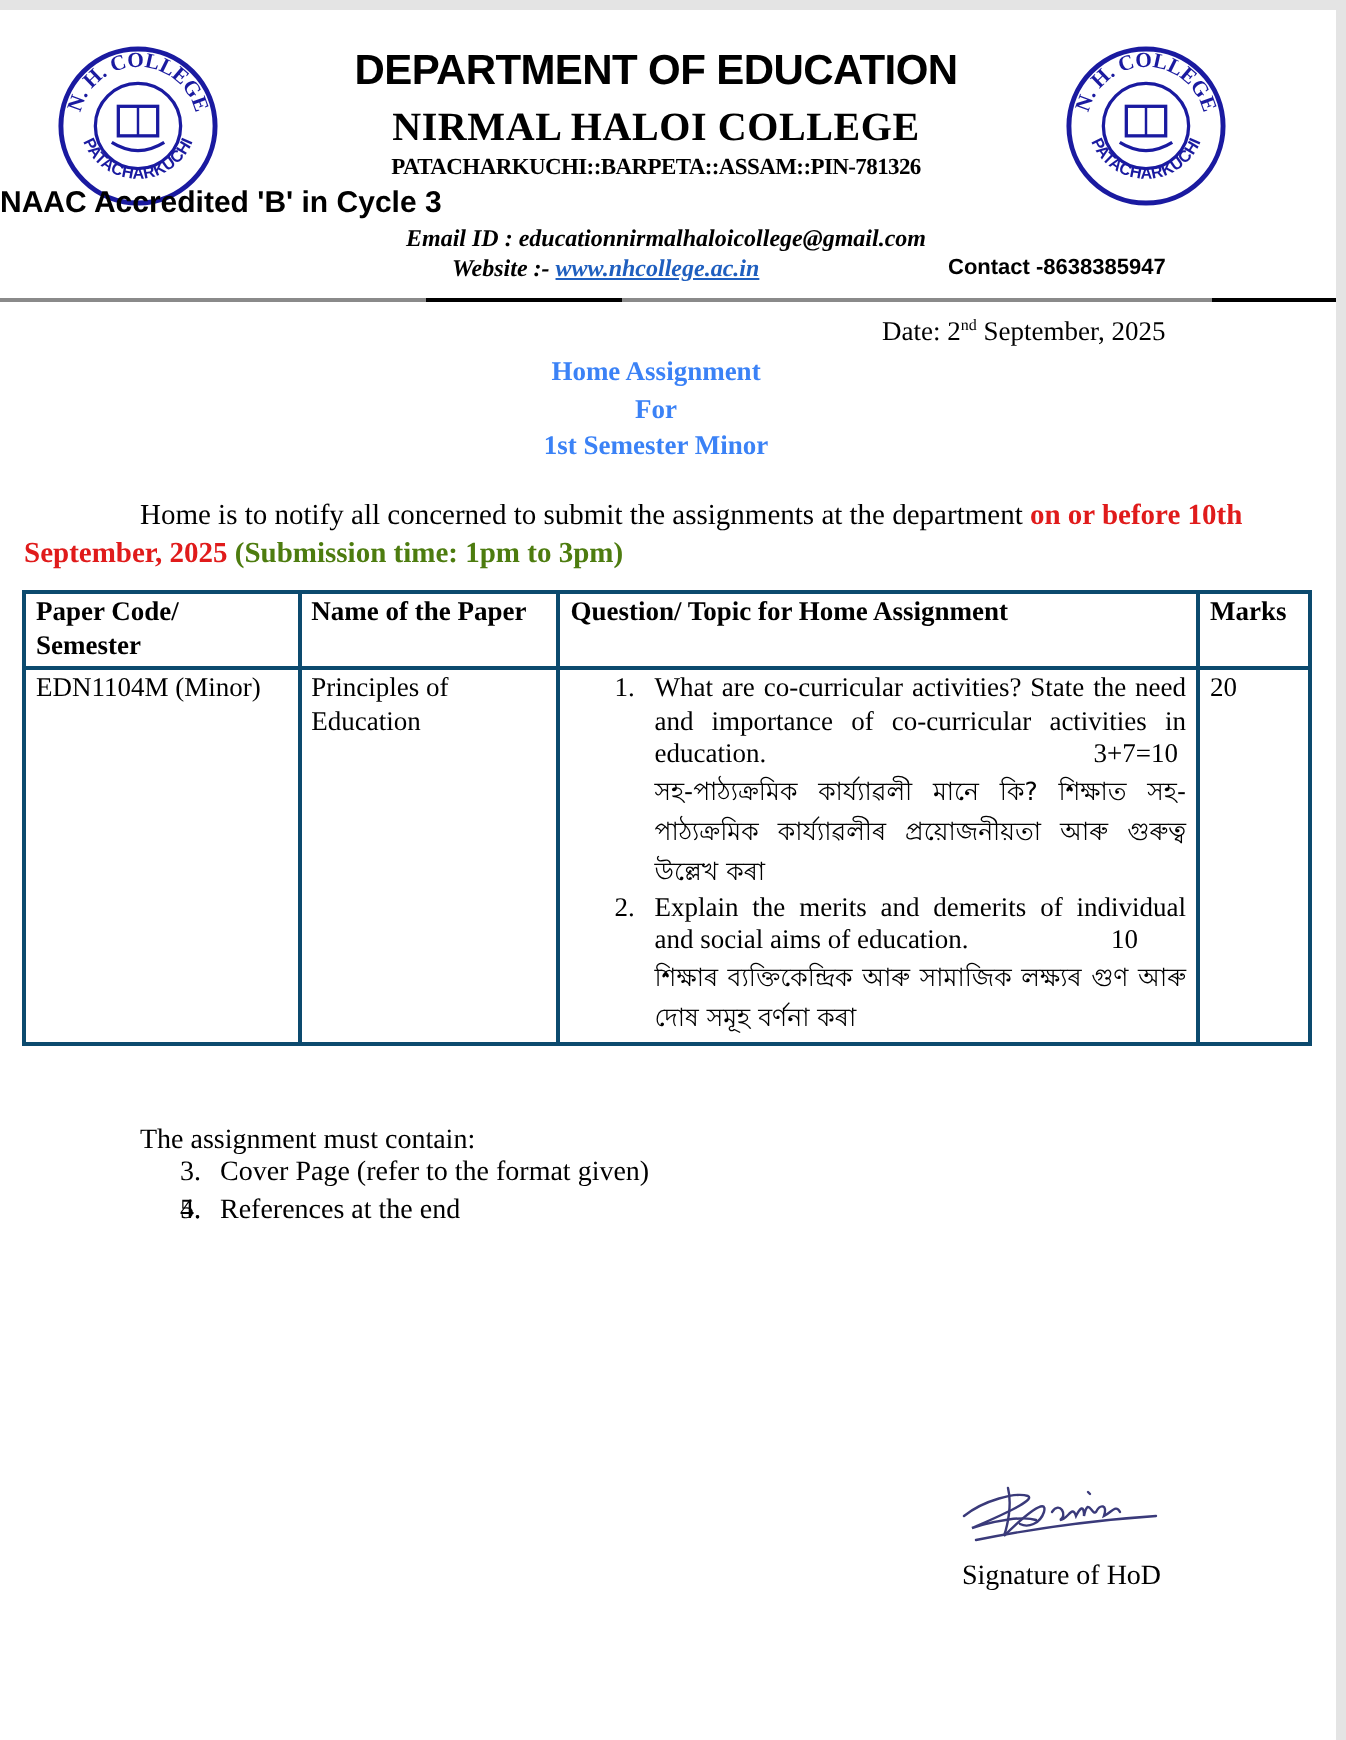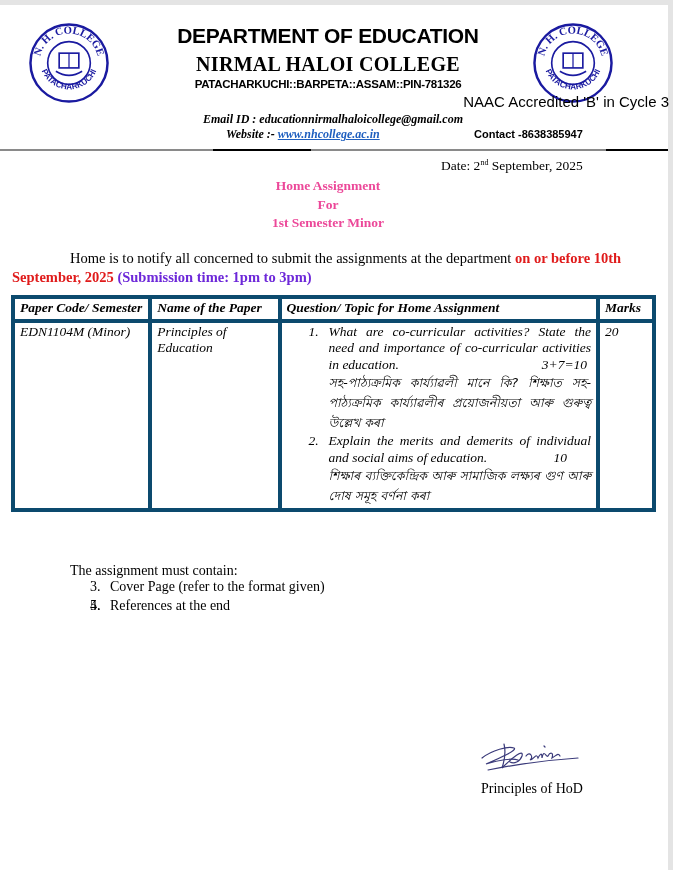--- a/index.html
+++ b/index.html
@@ -12,48 +12,48 @@
   
   .logo { position: absolute; width: 82px; height: 82px; }
   .logo-left { left: 28px; top: 22px; }
   .logo-right { left: 532px; top: 22px; }
 
   .hdr-dept { position: absolute; left: 0; width: 656px; top: 24px; text-align: center;
     font-family: "Liberation Sans", sans-serif; font-weight: bold; font-size: 21px; letter-spacing: -0.3px; }
   .hdr-college { position: absolute; left: 0; width: 656px; top: 53px; text-align: center;
     font-family: Liberation Serif, serif; font-weight: bold; font-size: 20px; letter-spacing: 0.3px; }
   .hdr-address { position: absolute; left: 0; width: 656px; top: 78px; text-align: center;
-    font-family: Liberation Sans, sans-serif; font-weight: bold; font-size: 11.5px; letter-spacing: -0.3px; }
-  .hdr-naac { position: absolute; left: 0; width: 656px; top: 93px; text-align: right;
-    font-family: "Liberation Sans", sans-serif; font-weight: normal; font-size: 15px; margin-left: 13px; }
+    font-family: Liberation Serif, serif; font-weight: bold; font-size: 11.5px; letter-spacing: -0.3px; }
+  .hdr-naac { position: absolute; left: 0; width: 656px; top: 93px; text-align: left;
+    font-family: "Liberation Sans", sans-serif; font-weight: bold; font-size: 15px; }
   .hdr-email { position: absolute; left: 203px; top: 112px;
     font-family: "Liberation Serif", serif; font-style: italic; font-weight: bold; font-size: 12px; }
   .hdr-website { position: absolute; left: 226px; top: 127px;
     font-family: "Liberation Serif", serif; font-style: italic; font-weight: bold; font-size: 12px; }
   .hdr-website a { color: #1f5fbf; text-decoration: underline; }
   .hdr-contact { position: absolute; left: 474px; top: 128px;
     font-family: "Liberation Sans", sans-serif; font-weight: bold; font-size: 11px; }
 
   .hdr-rule { position: absolute; left: 0; top: 149px; width: 668px; height: 2px; background: #8a8a8a; }
   .hdr-rule .dark { position: absolute; top: 0; height: 2px; background: #000; }
 
   
   .date-line { position: absolute; left: 441px; top: 158px; font-size: 13.5px; }
   .date-line sup { font-size: 8px; vertical-align: 5px; }
   .title-block { position: absolute; left: 0; width: 656px; top: 177px; text-align: center;
-    color: #ec4899; font-weight: bold; font-size: 13.5px; line-height: 18.5px; }
+    color: #3b82f6; font-weight: bold; font-size: 13.5px; line-height: 18.5px; }
 
   .notice { position: absolute; left: 12px; width: 636px; top: 249px; font-size: 14.5px; line-height: 19px; }
   .notice .red { color: #e01b1b; font-weight: bold; }
-  .notice .blue { color: #6d28d9; font-weight: bold; }
+  .notice .blue { color: #4d7c0f; font-weight: bold; }
   .notice .indent { display: inline-block; width: 58px; }
 
   
   table.assign { position: absolute; left: 11px; top: 295px; width: 645px; border-collapse: collapse; font-size: 13.5px; }
-  table.assign td, table.assign th { border: 4px solid #0c4a6e; vertical-align: top; padding: 1px 5px 2px 5px; text-align: left; line-height: 16.5px; font-style: italic; }
+  table.assign td, table.assign th { border: 2px solid #0c4a6e; vertical-align: top; padding: 1px 5px 2px 5px; text-align: left; line-height: 16.5px; }
   table.assign th { font-weight: bold; }
   .col1 { width: 138px; } .col2 { width: 130px; } .col3 { width: 321px; } .col4 { width: 56px; }
   .q-list { list-style: none; padding-left: 22px; }
   .q-list li { position: relative; padding-left: 20px; text-align: justify; }
   .q-list li .num { position: absolute; left: 0; top: 0; }
   .q-list .eng { text-align: justify; }
   .q-list .marks-inline { float: right; padding-right: 4px; }
   .q-list .asm { font-family: "DejaVu Sans", sans-serif; font-size: 12.5px; line-height: 20px; text-align: justify; }
 
   .contain-intro { position: absolute; left: 70px; top: 551px; font-size: 14px; margin-top: 12px; }
@@ -169,13 +169,13 @@
 
 <svg class="signature" viewBox="0 0 110 36">
   <g fill="none" stroke="#3a3a7a" stroke-width="1.2" stroke-linecap="round">
     <path d="M4 20 C 14 12, 30 8, 36 10 C 40 12, 22 20, 8 26 C 20 22, 34 20, 40 22"></path>
     <path d="M26 6 C 28 14, 26 24, 24 30 C 34 20, 46 10, 44 18 C 42 24, 36 26, 32 24"></path>
     <path d="M48 18 C 52 12, 56 20, 52 22 C 56 22, 58 14, 60 20 C 62 16, 64 14, 64 20 C 66 10, 68 20, 70 18 C 72 14, 76 14, 74 20 C 78 18, 80 14, 82 18"></path>
     <path d="M10 32 C 40 26, 70 22, 100 20"></path>
     <path d="M66 8 L 67 9"></path>
   </g>
 </svg>
-<div class="sig-label">Principles of HoD</div>
+<div class="sig-label">Signature of HoD</div>
 
 </body></html>

